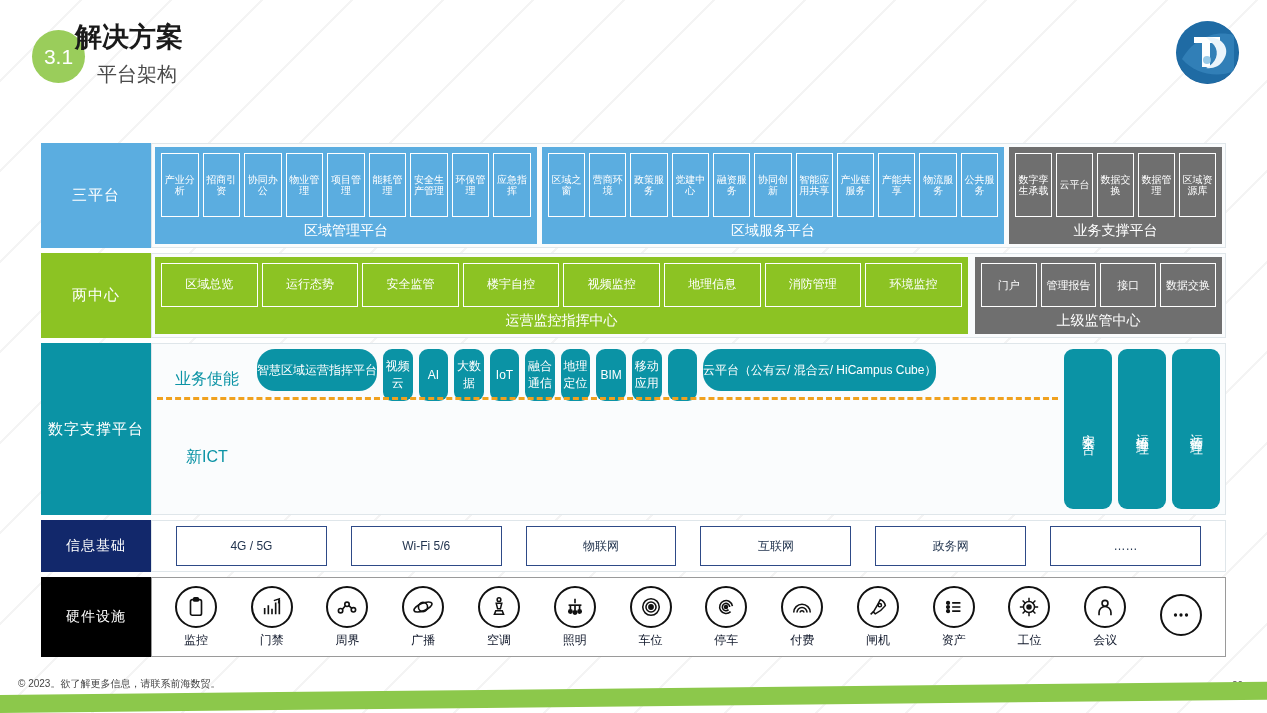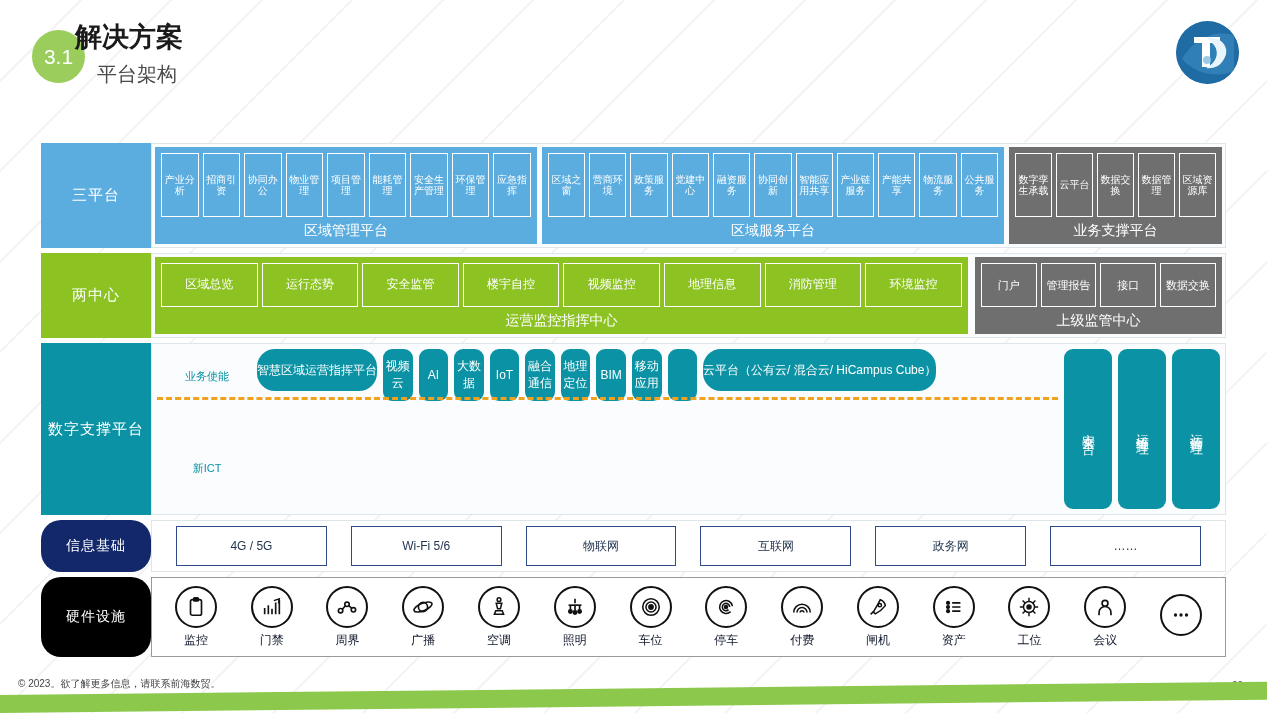--- a/index.html
+++ b/index.html
@@ -35,21 +35,21 @@
   }
   .logo svg{display:block;}
   
   .diagram{position:absolute;left:41px;top:143px;width:1185px;}
   .band{display:flex;margin-bottom:5px;}
   .side{
     width:110px;flex:none;color:#ffffff;
     display:flex;align-items:center;justify-content:center;
     font-size:15px;letter-spacing:1px;
   }
-  .side.small{font-size:14px;border-radius:20px;}
+  .side.small{font-size:14px;}
   .body{flex:1;display:flex;}
   
   .b1{height:105px;}
   .b1 .side{background:#5BADE0;}
   .b1 .body{gap:0;}
   .grp{display:flex;flex-direction:column;justify-content:space-between;padding:6px 6px 0 6px;box-sizing:border-box;}
   .grp .tiles{display:flex;gap:4px;flex:1;padding-bottom:3px;}
   .grp .tile{
     flex:1;border:1px solid #ffffff;color:#ffffff;
     display:flex;align-items:center;justify-content:center;text-align:center;
@@ -64,23 +64,23 @@
   .b2 .side{background:#8CC323;}
   .b2 .outer{border:1px solid #dfe6ea;background:#fafcfd;padding:3px;box-sizing:border-box;display:flex;gap:7px;flex:1;}
   .grp.green{background:#8CC323;}
   .b2 .grp .tile{font-size:12px;}
   .b2 .grp.gray .tile{font-size:11px;}
   
   .b3{height:172px;}
   .b3 .side{background:#0B93A5;}
   .b3 .outer{border:1px solid #dfe6ea;background:#fafcfd;padding:5px;box-sizing:border-box;display:flex;flex:1;gap:6px;}
   .b3 .main{flex:1;display:flex;position:relative;}
-  .b3 .labels{width:100px;flex:none;position:relative;color:#0B93A5;font-size:11px;}
+  .b3 .labels{width:100px;flex:none;position:relative;color:#0B93A5;font-size:16px;}
   .b3 .lbl-a{position:absolute;top:20px;width:100%;text-align:center;}
-  .b3 .lbl-b{position:absolute;top:112px;width:100%;text-align:center;}
+  .b3 .lbl-b{position:absolute;top:98px;width:100%;text-align:center;}
   .b3 .stack{flex:1;display:flex;flex-direction:row;gap:6px;position:relative;}
   .pill{
     background:#0B93A5;color:#ffffff;border-radius:18px;
     display:flex;align-items:center;justify-content:center;font-size:12px;text-align:center;
   }
   .pill.wide{height:42px;}
   .rowmid{display:flex;gap:6px;height:52px;}
   .rowmid .pill{flex:1;border-radius:9px;}
   .dash{
     position:absolute;left:-100px;right:0;top:48px;height:0;

